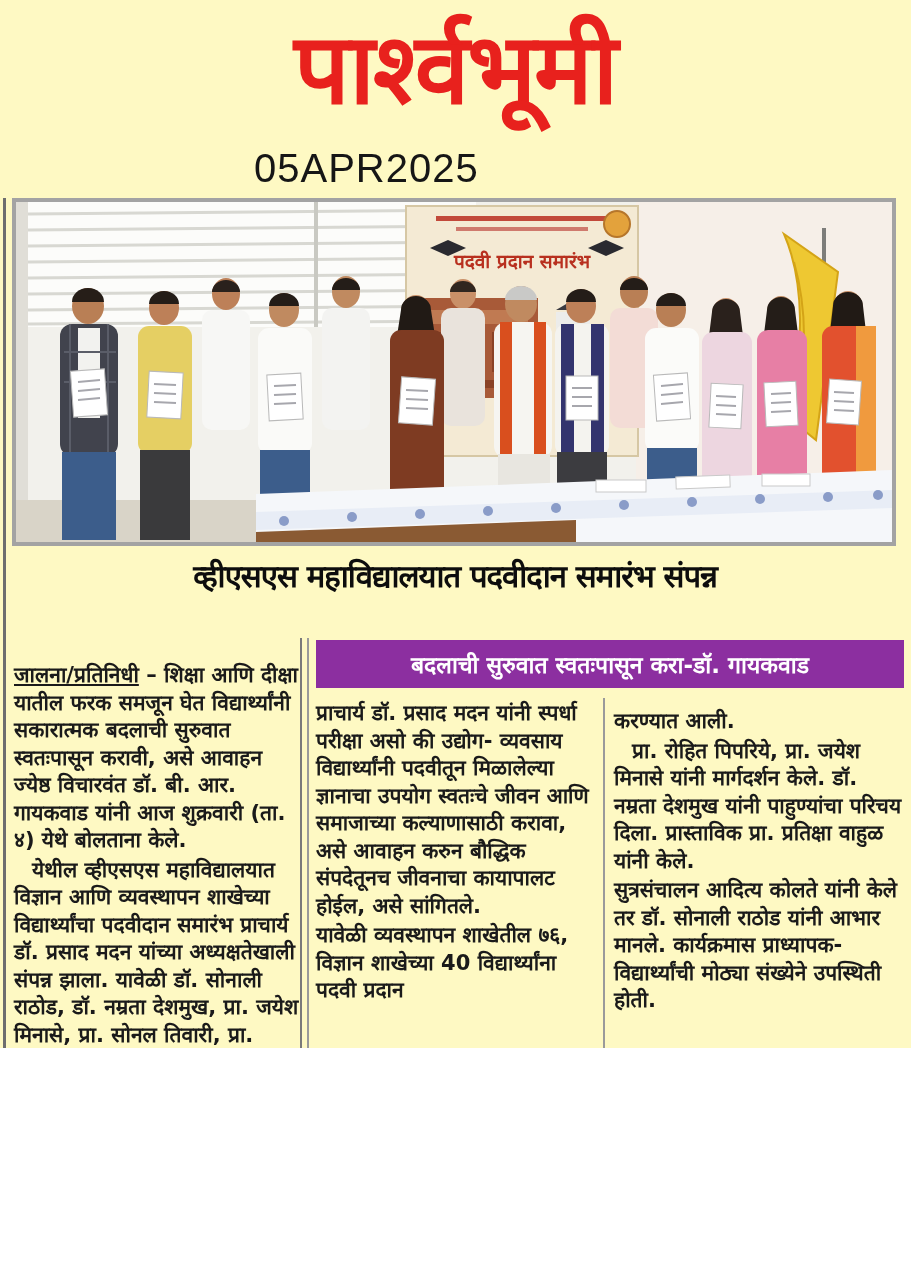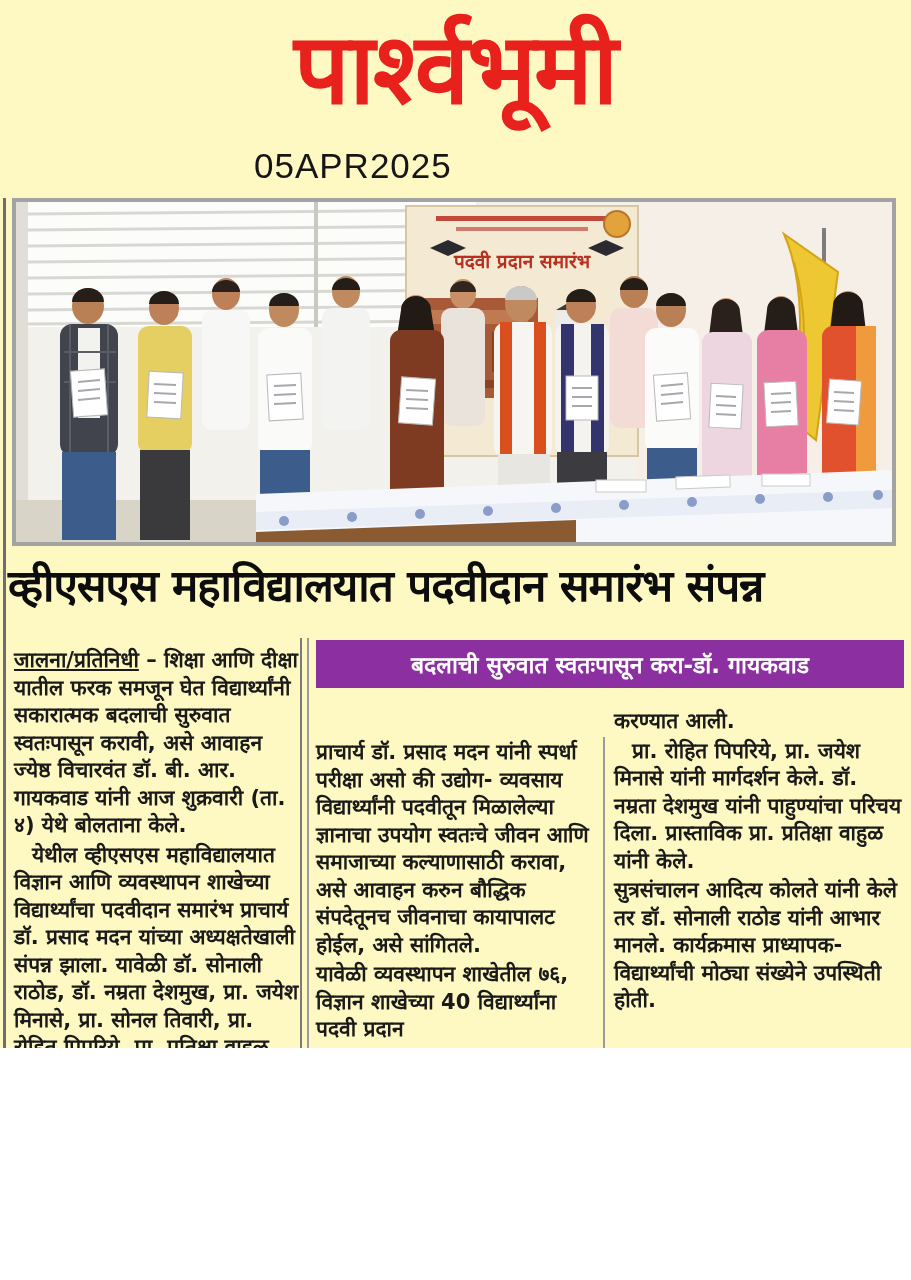--- a/index.html
+++ b/index.html
@@ -1,46 +1,46 @@
 <!DOCTYPE html>
 <html><head>
 <meta charset="utf-8">
 <style>
   html,body{margin:0;padding:0;background:#ffffff;}
   .page{position:relative;width:911px;height:1048px;background:#fef9c3;overflow:hidden;
         font-family:"DejaVu Sans","Liberation Sans",sans-serif;}
   
   .masthead{position:absolute;top:16px;left:55px;width:800px;text-align:center;
             color:#e8211d;font-size:98px;font-weight:900;line-height:1.1;letter-spacing:-2px;}
-  .date{position:absolute;top:146px;left:254px;font-size:35px;color:#161616;
+  .date{position:absolute;top:146px;left:254px;font-size:40px;color:#161616;
         font-family:"Liberation Sans",sans-serif;letter-spacing:1px;}
   
   .photo-frame{position:absolute;top:198px;left:12px;width:884px;height:348px;
                border:4px solid #a3a3a3;box-sizing:border-box;background:#f2f1ed;}
   .photo-frame svg{display:block;width:100%;height:100%;}
   
-  .headline{position:absolute;top:552px;left:8px;width:894px;text-align:left;
-            font-size:44px;font-weight:800;color:#0d0d0d;line-height:1.55;letter-spacing:-1px;}
+  .headline{position:absolute;top:552px;left:8px;width:894px;text-align:center;
+            font-size:31px;font-weight:800;color:#0d0d0d;line-height:1.55;letter-spacing:-1px;}
   
   .vline{position:absolute;background:#8a8a8a;}
   .vline.page-left{left:3px;top:198px;width:3px;height:1074px;background:#6e6e6e;}
   .vline.col1a{left:300px;top:638px;width:2px;height:634px;background:#7a7a7a;}
   .vline.col1b{left:307px;top:638px;width:2px;height:634px;background:#9a9a9a;}
   .vline.col2{left:603px;top:698px;width:2px;height:350px;background:#9a9a9a;}
   
   .subhead{position:absolute;top:640px;left:316px;width:588px;height:48px;background:#8c2fa0;
            color:#ffffff;display:flex;align-items:center;justify-content:center;
            font-size:23px;font-weight:800;letter-spacing:0;}
   
   .col{position:absolute;font-size:21px;line-height:1.31;color:#1a1a1a;font-weight:600;
        text-align:left;}
   .col p{margin:0 0 2px 0;}
   .col p.ind{text-indent:18px;}
-  .col1{top:647px;left:14px;width:286px;}
-  .col2{top:700px;left:316px;width:282px;margin-top:39px;}
+  .col1{top:662px;left:14px;width:286px;}
+  .col2{top:700px;left:316px;width:282px;}
   .col3{top:700px;left:614px;width:290px;margin-top:8px;}
   .dateline{font-weight:800;text-decoration:underline;}
   
   .ad{position:absolute;top:1092px;left:310px;width:601px;height:232px;overflow:hidden;}
   .ad svg{position:absolute;top:0;left:0;width:601px;height:232px;}
   .ad-slogan{position:absolute;top:16px;left:0;width:100%;text-align:center;
              transform:translateX(-42px);font-size:20px;font-weight:800;color:#3f2f1a;}
   .ad-title{position:absolute;top:136px;left:0;width:100%;text-align:center;
             font-size:42px;font-weight:700;color:#cf1d15;letter-spacing:-1px;}
   .bottom-bar{position:absolute;top:1271px;left:0;width:911px;height:9px;background:#0b0b0b;}

